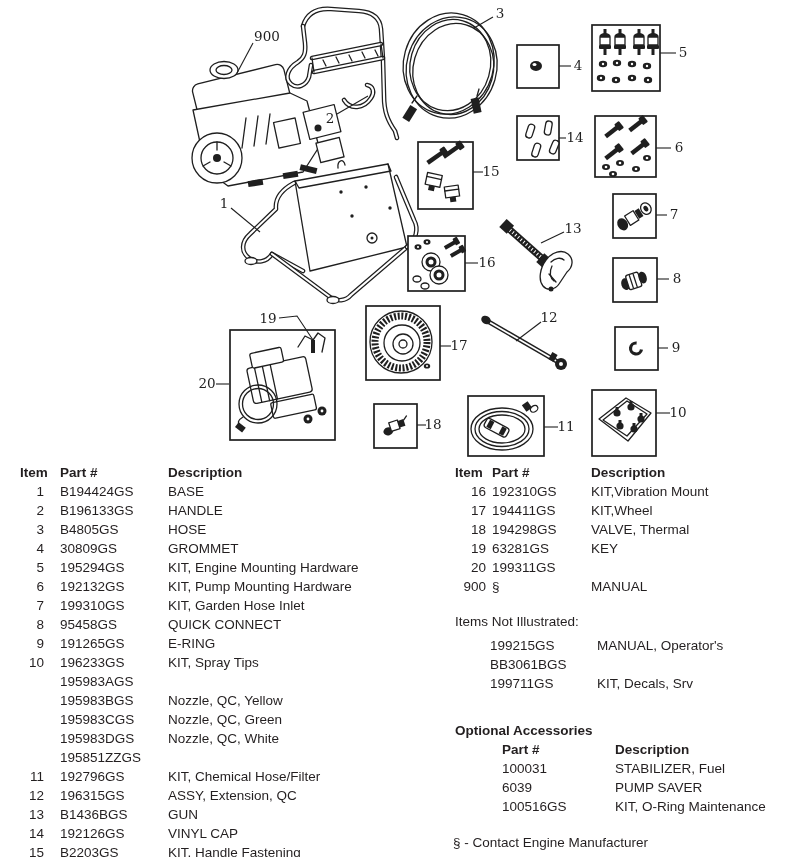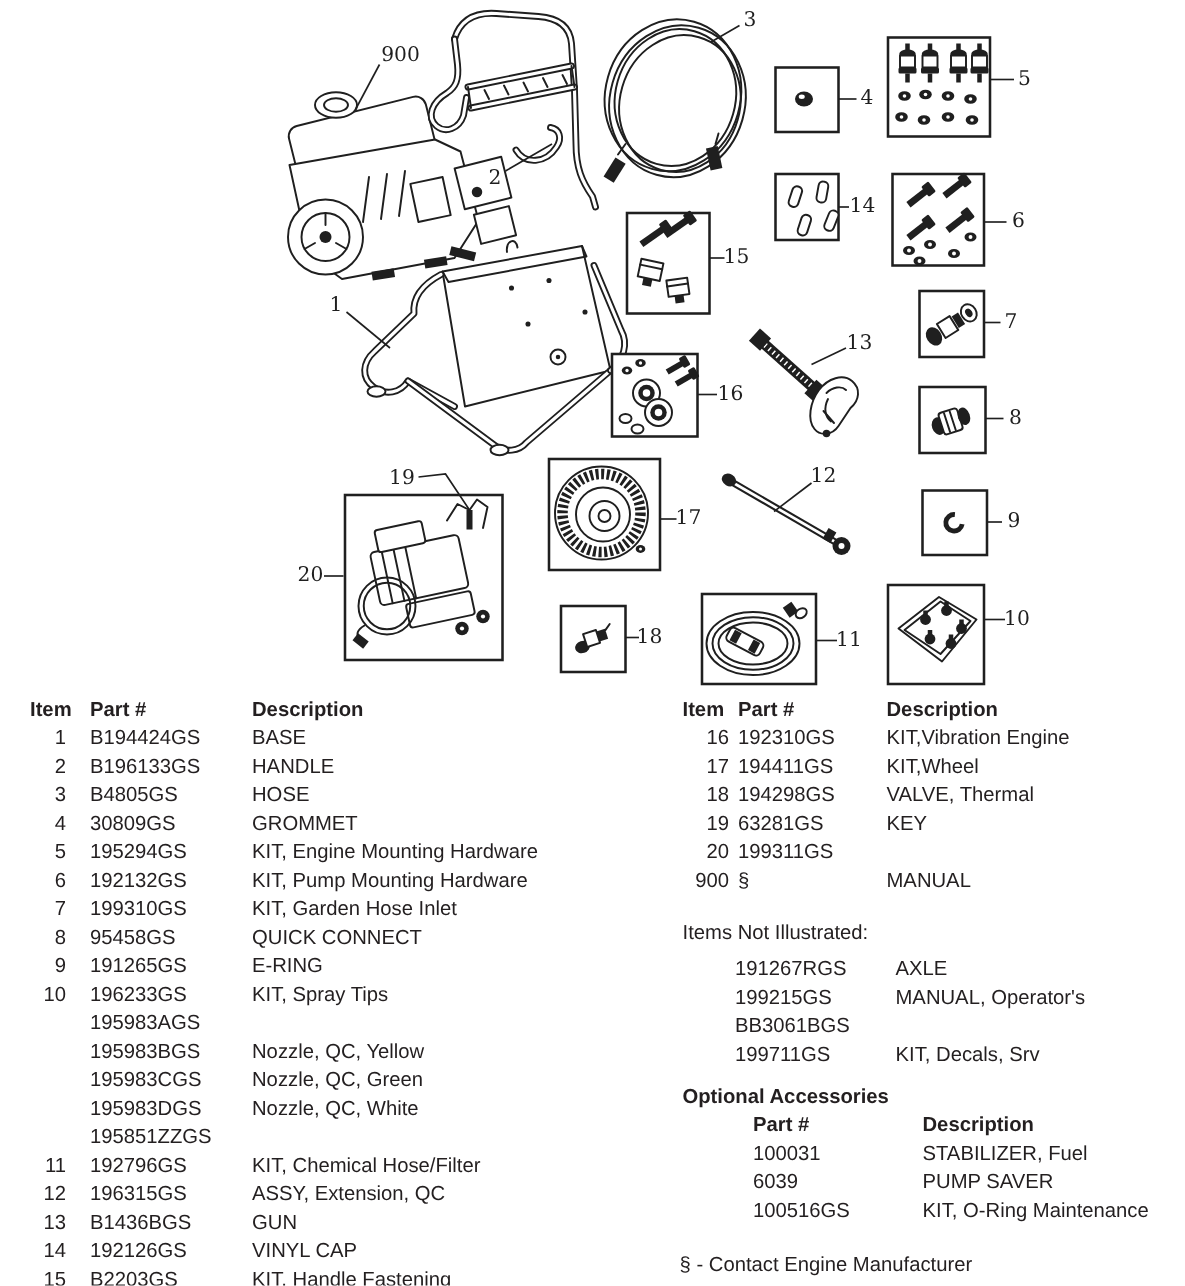--- a/index.html
+++ b/index.html
@@ -566,21 +566,21 @@
     <div class="prow phead">
       <span class="c-item">Item</span>
       <span class="c-part">Part #</span>
       <span class="c-desc">Description</span>
     </div>
     <div>
 
         <div class="prow">
           <span class="c-item">16</span>
           <span class="c-part">192310GS</span>
-          <span class="c-desc">KIT,Vibration Engine</span>
+          <span class="c-desc">KIT,Vibration Mount</span>
         </div>
 
         <div class="prow">
           <span class="c-item">17</span>
           <span class="c-part">194411GS</span>
           <span class="c-desc">KIT,Wheel</span>
         </div>
 
         <div class="prow">
           <span class="c-item">18</span>
@@ -604,24 +604,20 @@
           <span class="c-part">§</span>
           <span class="c-desc">MANUAL</span>
         </div>
       </div>
   </div>
 
   <div class="nblock">
     <div class="ntitle">Items Not Illustrated:</div>
     <div>
 
-        <div class="prow">
-          <span class="c-part">191267RGS</span>
-          <span class="c-desc">AXLE</span>
-        </div>
 
         <div class="prow">
           <span class="c-part">199215GS</span>
           <span class="c-desc">MANUAL, Operator's</span>
         </div>
 
         <div class="prow">
           <span class="c-part">BB3061BGS</span>
         </div>
 

